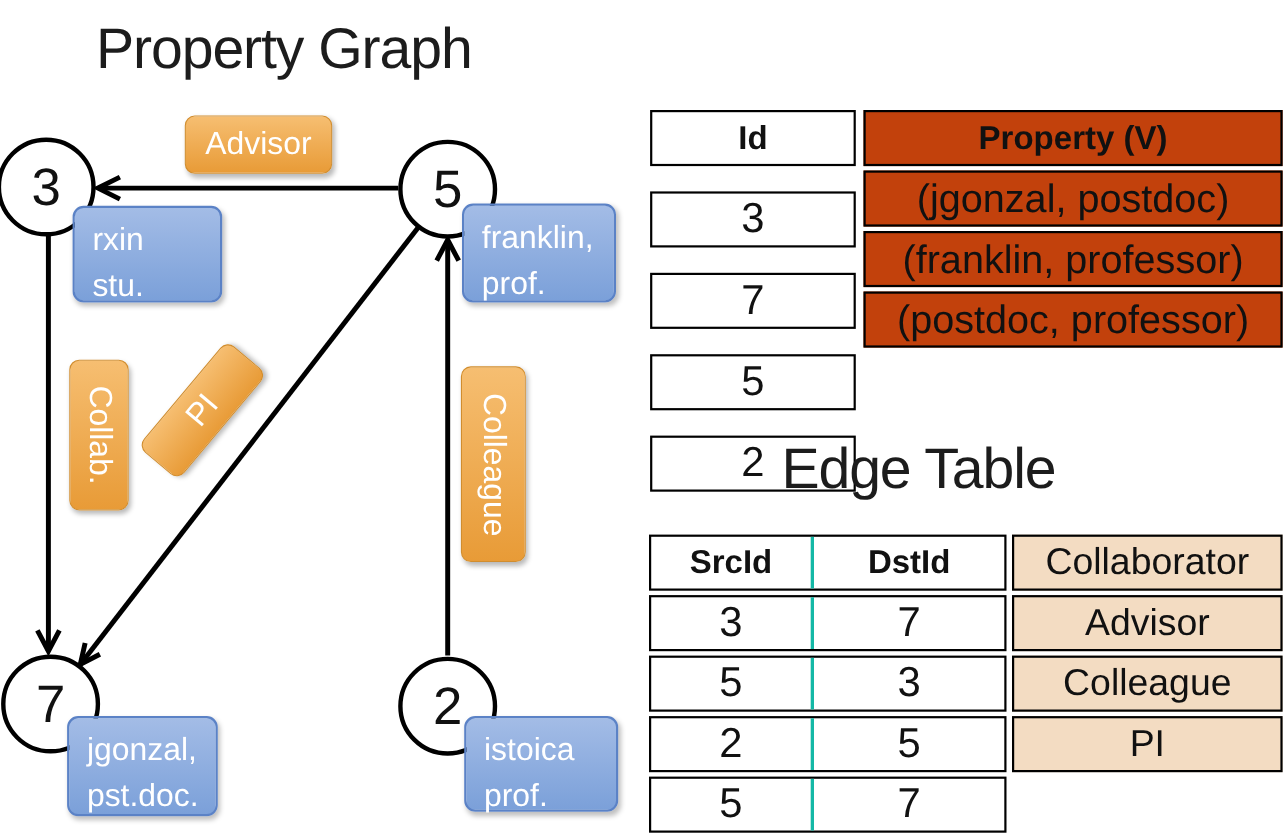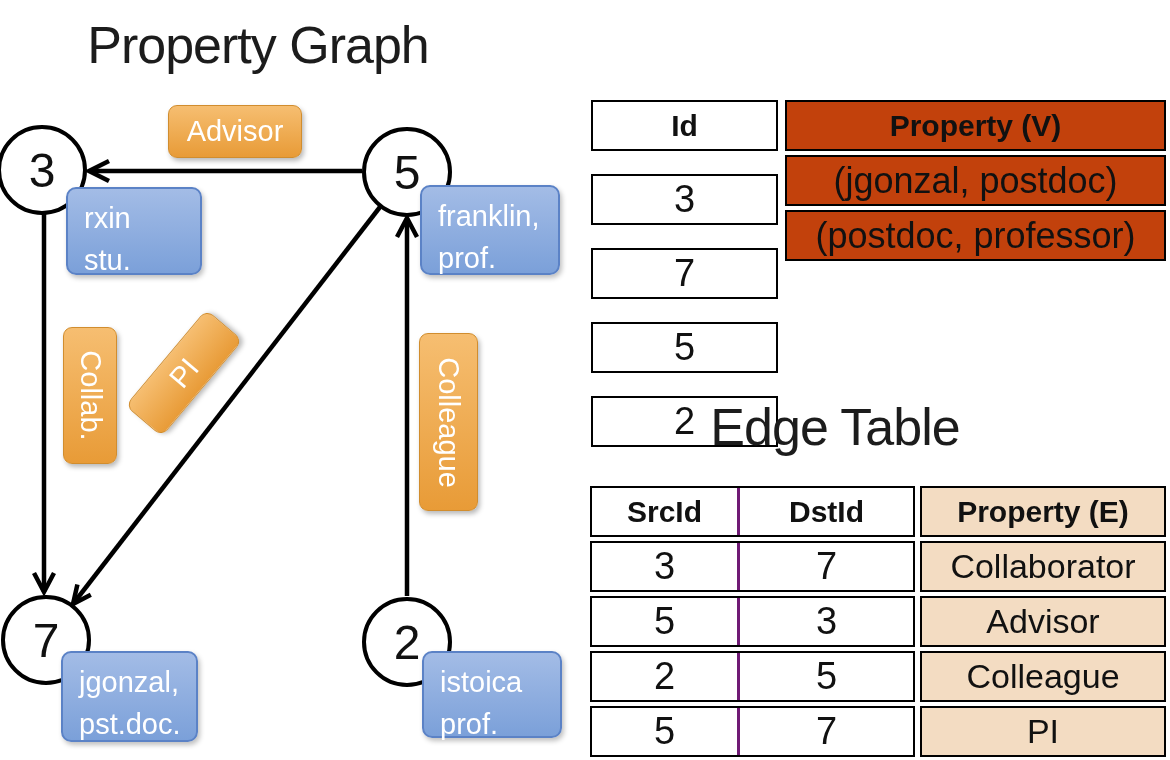--- a/index.html
+++ b/index.html
@@ -27,21 +27,21 @@
   
   .colblock{position:absolute;display:flex;flex-direction:column;gap:4px;}
   .cell{height:51px;box-sizing:border-box;border:2px solid #000;background:#fff;
         display:flex;align-items:center;justify-content:center;font-size:36px;}
   .cell.hdr{font-weight:bold;font-size:30px;}
   .cell.num{font-size:38px;}
   .blue .cell{background:#c2410c;}
   .tan .cell{background:#f3dcc2;}
   .duo{padding:0;justify-content:stretch;}
   .duo .half{flex:0 0 148px;display:flex;align-items:center;justify-content:center;
-             border-right:3px solid #701a75;height:100%;font-size:38px;box-sizing:border-box;}
+             border-right:3px solid #14b8a6;height:100%;font-size:38px;box-sizing:border-box;}
   .duo .half.hd{font-weight:bold;font-size:30px;}
   .duo .half:last-child{flex:1 1 auto;border-right:none;}
 
   svg.edges{position:absolute;left:0;top:0;pointer-events:none;}
 </style>
 </head>
 <body>
 
 <div class="canvas">
 
@@ -112,20 +112,21 @@
     <div class="cell hdr">Id</div>
     <div class="cell num">3</div>
     <div class="cell num">7</div>
     <div class="cell num">5</div>
     <div class="cell num">2</div>
   </div>
 
   <div class="colblock blue" style="left:785px;top:100px;width:381px;">
     <div class="cell hdr">Property (V)</div>
     <div class="cell">(jgonzal, postdoc)</div>
+    <div class="cell">(franklin, professor)</div>
     <div class="cell">(postdoc, professor)</div>
   </div>
 
   <div class="title" style="left:635px;top:400px;width:400px;">Edge Table</div>
 
   <div class="colblock" style="left:590px;top:486px;width:325px;">
     <div class="cell duo">
       <div class="half hd">SrcId</div>
       <div class="half hd">DstId</div>
     </div>
@@ -141,20 +142,19 @@
       <div class="half">2</div>
       <div class="half">5</div>
     </div>
     <div class="cell duo">
       <div class="half">5</div>
       <div class="half">7</div>
     </div>
   </div>
 
   <div class="colblock tan" style="left:920px;top:486px;width:246px;">
-    <div class="cell hdr">Property (E)</div>
     <div class="cell" style="font-size:34px;">Collaborator</div>
     <div class="cell" style="font-size:34px;">Advisor</div>
     <div class="cell" style="font-size:34px;">Colleague</div>
     <div class="cell" style="font-size:34px;">PI</div>
   </div>
 
 </div>
 
 </body></html>

